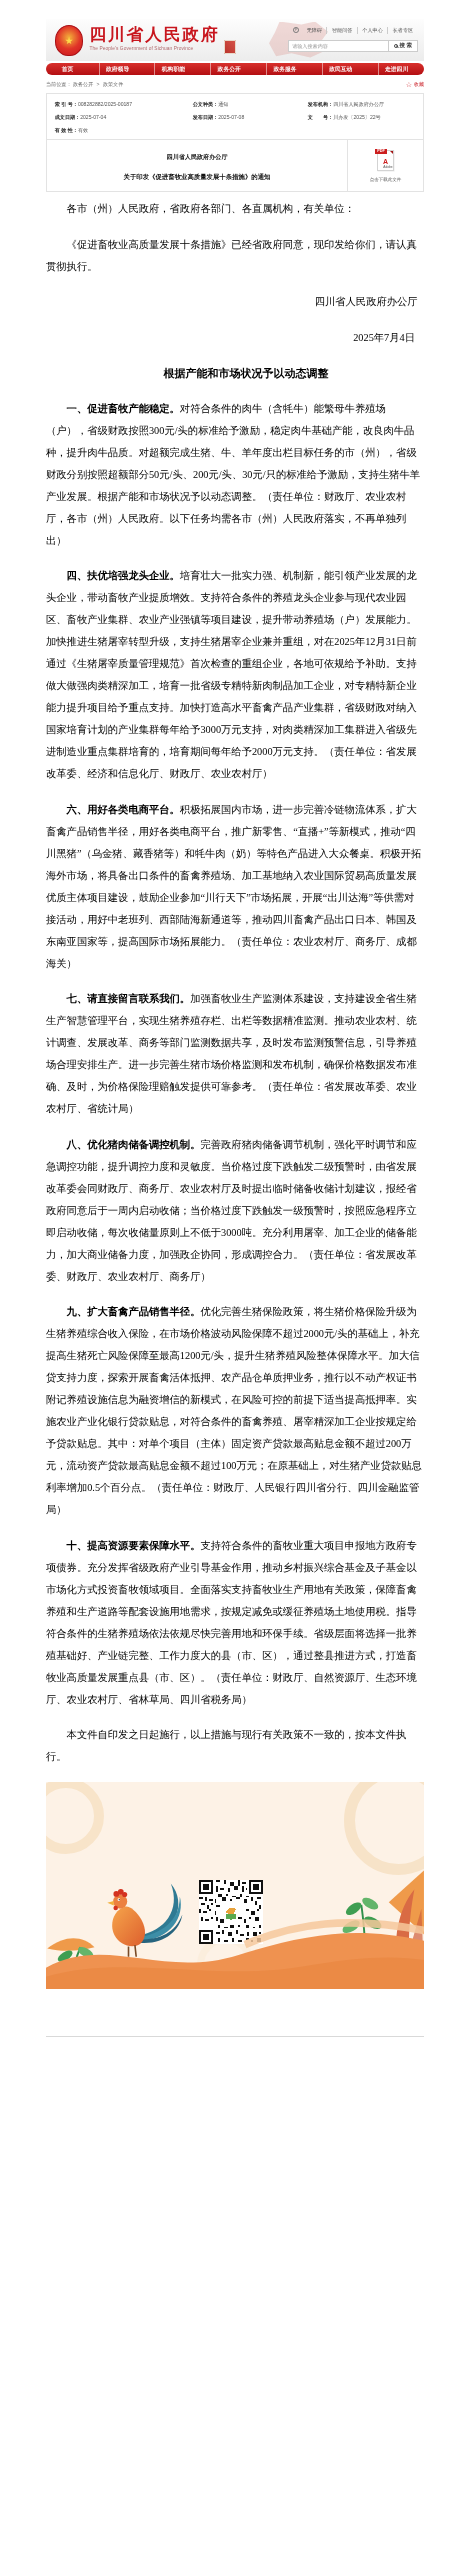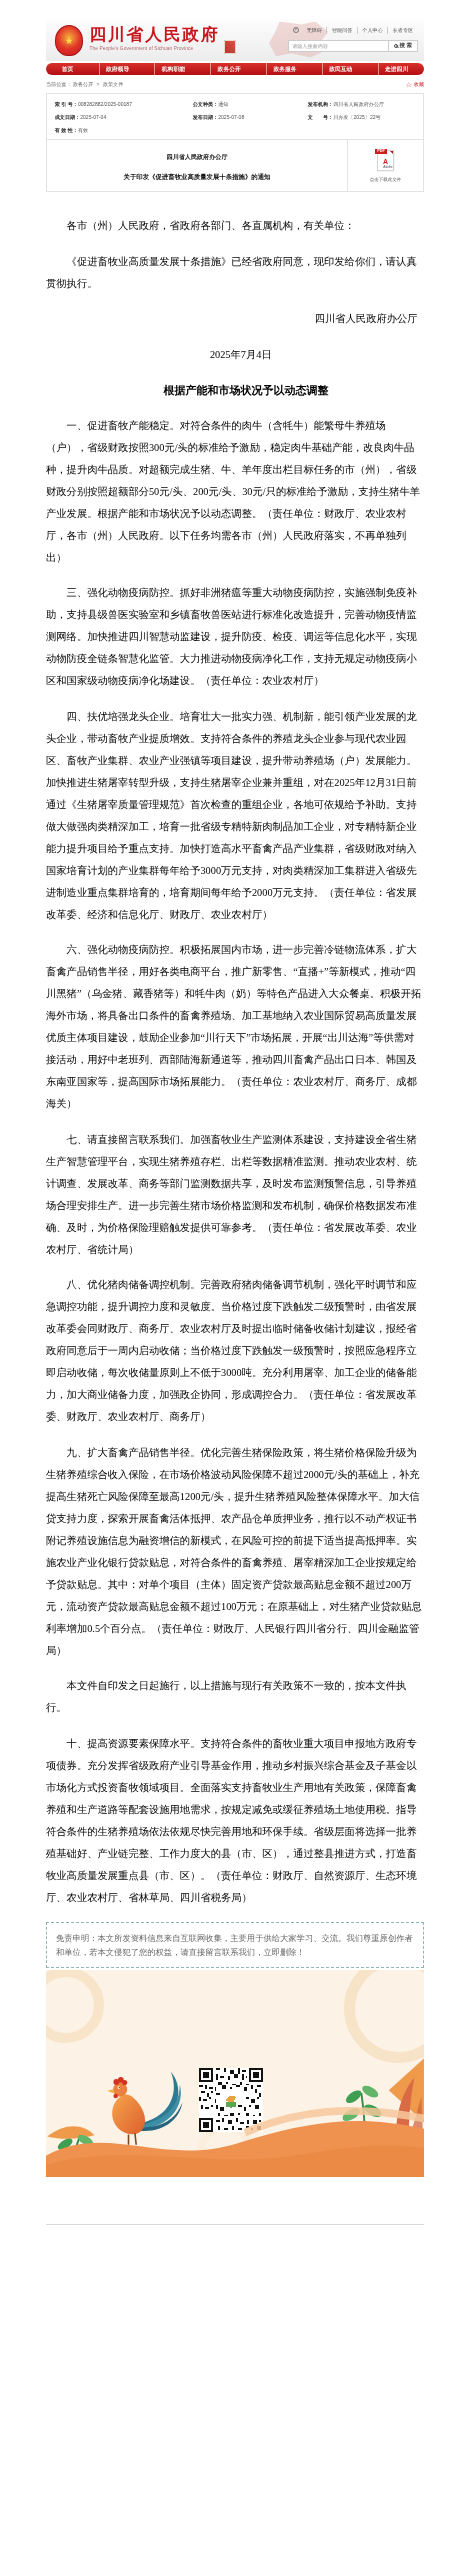--- a/index.html
+++ b/index.html
@@ -76,28 +76,28 @@
     font-size:3.8px; font-weight:bold; padding:0.6px 1.9px; line-height:1; }
   .pdf-fold { position:absolute; top:0; right:0; width:0; height:0;
     border-left:3.8px solid transparent; border-top:3.8px solid #a31212; }
   .pdf-logo { position:absolute; left:50%; top:52%; transform:translate(-50%,-50%);
     color:#cc1f1f; font-size:7px; font-weight:bold; }
   .pdf-brand { position:absolute; right:0.6px; bottom:0.6px; font-size:3.2px; color:#555; }
   .download-hint { font-size:4.5px; color:#555; margin-top:5.8px; }
 
   
   .article { font-family:"Liberation Serif","DejaVu Serif",serif; font-size:10.3px;
-    line-height:22px; color:#000; margin-top:23px; }
+    line-height:22px; color:#000; margin-top:6px; }
   .article p { margin:0 0 13.5px; text-indent:2em; }
   .p-salutation { text-indent:0; margin-bottom:22px; }
   .p-intro { margin-bottom:64px; }
   .p-signer { text-align:right; text-indent:0; padding-right:6.4px; margin-bottom:22px; }
-  .p-sign-date { text-align:center; text-indent:0; padding-right:9px; margin-bottom:16.7px; }
+  .p-sign-date { text-align:right; text-indent:0; padding-right:9px; margin-bottom:16.7px; }
   .p-doc-title { text-align:center; text-indent:0; font-weight:bold; font-size:11px; margin-bottom:18.6px; }
-  .sec-head { font-weight:normal; }
+  .sec-head { font-weight:bold; }
 
   
   .disclaimer { margin-top:9.6px; border:0.6px dashed #8fb4bc; padding:7.7px 9px;
     font-size:8.3px; line-height:14px; color:#666; }
 
   
   .banner { position:relative; margin-top:2.6px; height:207px; background:#fdf2e6; overflow:hidden; }
   .ring { position:absolute; border-radius:50%; }
   .ring-tl { left:-18px; top:-3.8px; width:76px; height:76px; border:10.3px solid #f8e4c9; }
   .ring-tr { right:-29px; top:-16px; width:109px; height:109px; border:11.5px solid #f7e3c8; }
@@ -212,32 +212,30 @@
   </div>
 
   <div class="article">
     <p class="p-salutation">各市（州）人民政府，省政府各部门、各直属机构，有关单位：</p>
     <p class="p-intro">《促进畜牧业高质量发展十条措施》已经省政府同意，现印发给你们，请认真贯彻执行。</p>
     <p class="p-signer">四川省人民政府办公厅</p>
     <p class="p-sign-date">2025年7月4日</p>
     <p class="p-doc-title">根据产能和市场状况予以动态调整</p>
 
     <p><span class="sec-head">一、促进畜牧产能稳定。</span><span>对符合条件的肉牛（含牦牛）能繁母牛养殖场（户），省级财政按照300元/头的标准给予激励，稳定肉牛基础产能，改良肉牛品种，提升肉牛品质。对超额完成生猪、牛、羊年度出栏目标任务的市（州），省级财政分别按照超额部分50元/头、200元/头、30元/只的标准给予激励，支持生猪牛羊产业发展。根据产能和市场状况予以动态调整。（责任单位：财政厅、农业农村厅，各市（州）人民政府。以下任务均需各市（州）人民政府落实，不再单独列出）</span></p>
-    <p><span class="sec-head">三、强化动物疫病防控。</span><span>抓好非洲猪瘟等重大动物疫病防控，实施强制免疫补助，支持县级兽医实验室和乡镇畜牧兽医站进行标准化改造提升，完善动物疫情监测网络。加快推进四川智慧动监建设，提升防疫、检疫、调运等信息化水平，实现动物防疫全链条智慧化监管。大力推进动物疫病净化工作，支持无规定动物疫病小区和国家级动物疫病净化场建设。（责任单位：农业农村厅）</span></p>
     <p><span class="sec-head">四、扶优培强龙头企业。</span><span>培育壮大一批实力强、机制新，能引领产业发展的龙头企业，带动畜牧产业提质增效。支持符合条件的养殖龙头企业参与现代农业园区、畜牧产业集群、农业产业强镇等项目建设，提升带动养殖场（户）发展能力。加快推进生猪屠宰转型升级，支持生猪屠宰企业兼并重组，对在2025年12月31日前通过《生猪屠宰质量管理规范》首次检查的重组企业，各地可依规给予补助。支持做大做强肉类精深加工，培育一批省级专精特新肉制品加工企业，对专精特新企业能力提升项目给予重点支持。加快打造高水平畜禽产品产业集群，省级财政对纳入国家培育计划的产业集群每年给予3000万元支持，对肉类精深加工集群进入省级先进制造业重点集群培育的，培育期间每年给予2000万元支持。（责任单位：省发展改革委、经济和信息化厅、财政厅、农业农村厅）</span></p>
-    <p><span class="sec-head">六、强化动物疫病防控。</span><span>积极拓展国内市场，进一步完善冷链物流体系，扩大畜禽产品销售半径，用好各类电商平台，推广新零售、“直播+”等新模式，推动“四川黑猪”（乌金猪、藏香猪等）和牦牛肉（奶）等特色产品进入大众餐桌。积极开拓海外市场，将具备出口条件的畜禽养殖场、加工基地纳入农业国际贸易高质量发展优质主体项目建设，鼓励企业参加“川行天下”市场拓展，开展“出川达海”等供需对接活动，用好中老班列、西部陆海新通道等，推动四川畜禽产品出口日本、韩国及东南亚国家等，提高国际市场拓展能力。（责任单位：农业农村厅、商务厅、成都海关）</span></p>
+    <p><span class="sec-head">六、用好各类电商平台。</span><span>积极拓展国内市场，进一步完善冷链物流体系，扩大畜禽产品销售半径，用好各类电商平台，推广新零售、“直播+”等新模式，推动“四川黑猪”（乌金猪、藏香猪等）和牦牛肉（奶）等特色产品进入大众餐桌。积极开拓海外市场，将具备出口条件的畜禽养殖场、加工基地纳入农业国际贸易高质量发展优质主体项目建设，鼓励企业参加“川行天下”市场拓展，开展“出川达海”等供需对接活动，用好中老班列、西部陆海新通道等，推动四川畜禽产品出口日本、韩国及东南亚国家等，提高国际市场拓展能力。（责任单位：农业农村厅、商务厅、成都海关）</span></p>
     <p><span class="sec-head">七、请直接留言联系我们。</span><span>加强畜牧业生产监测体系建设，支持建设全省生猪生产智慧管理平台，实现生猪养殖存栏、出栏等数据精准监测。推动农业农村、统计调查、发展改革、商务等部门监测数据共享，及时发布监测预警信息，引导养殖场合理安排生产。进一步完善生猪市场价格监测和发布机制，确保价格数据发布准确、及时，为价格保险理赔触发提供可靠参考。（责任单位：省发展改革委、农业农村厅、省统计局）</span></p>
     <p><span class="sec-head">八、优化猪肉储备调控机制。</span><span>完善政府猪肉储备调节机制，强化平时调节和应急调控功能，提升调控力度和灵敏度。当价格过度下跌触发二级预警时，由省发展改革委会同财政厅、商务厅、农业农村厅及时提出临时储备收储计划建议，报经省政府同意后于一周内启动收储；当价格过度下跌触发一级预警时，按照应急程序立即启动收储，每次收储量原则上不低于3000吨。充分利用屠宰、加工企业的储备能力，加大商业储备力度，加强政企协同，形成调控合力。（责任单位：省发展改革委、财政厅、农业农村厅、商务厅）</span></p>
     <p><span class="sec-head">九、扩大畜禽产品销售半径。</span><span>优化完善生猪保险政策，将生猪价格保险升级为生猪养殖综合收入保险，在市场价格波动风险保障不超过2000元/头的基础上，补充提高生猪死亡风险保障至最高1200元/头，提升生猪养殖风险整体保障水平。加大信贷支持力度，探索开展畜禽活体抵押、农产品仓单质押业务，推行以不动产权证书附记养殖设施信息为融资增信的新模式，在风险可控的前提下适当提高抵押率。实施农业产业化银行贷款贴息，对符合条件的畜禽养殖、屠宰精深加工企业按规定给予贷款贴息。其中：对单个项目（主体）固定资产贷款最高贴息金额不超过200万元，流动资产贷款最高贴息金额不超过100万元；在原基础上，对生猪产业贷款贴息利率增加0.5个百分点。（责任单位：财政厅、人民银行四川省分行、四川金融监管局）</span></p>
+    <p><span class="sec-head">十、提高资源要素保障水平。</span><span>支持符合条件的畜牧业重大项目申报地方政府专项债券。充分发挥省级政府产业引导基金作用，推动乡村振兴综合基金及子基金以市场化方式投资畜牧领域项目。全面落实支持畜牧业生产用地有关政策，保障畜禽养殖和生产道路等配套设施用地需求，按规定减免或缓征养殖场土地使用税。指导符合条件的生猪养殖场依法依规尽快完善用地和环保手续。省级层面将选择一批养殖基础好、产业链完整、工作力度大的县（市、区），通过整县推进方式，打造畜牧业高质量发展重点县（市、区）。（责任单位：财政厅、自然资源厅、生态环境厅、农业农村厅、省林草局、四川省税务局）</span></p>
+
     <p>本文件自印发之日起施行，以上措施与现行有关政策不一致的，按本文件执行。</p>
-
-    <p><span class="sec-head">十、提高资源要素保障水平。</span><span>支持符合条件的畜牧业重大项目申报地方政府专项债券。充分发挥省级政府产业引导基金作用，推动乡村振兴综合基金及子基金以市场化方式投资畜牧领域项目。全面落实支持畜牧业生产用地有关政策，保障畜禽养殖和生产道路等配套设施用地需求，按规定减免或缓征养殖场土地使用税。指导符合条件的生猪养殖场依法依规尽快完善用地和环保手续。省级层面将选择一批养殖基础好、产业链完整、工作力度大的县（市、区），通过整县推进方式，打造畜牧业高质量发展重点县（市、区）。（责任单位：财政厅、自然资源厅、生态环境厅、农业农村厅、省林草局、四川省税务局）</span></p>
-  </div>
-
-  <div class="disclaimer">免责申明：本文所发资料信息来自互联网收集，主要用于供给大家学习、交流。我们尊重原创作者和单位，若本文侵犯了您的权益，请直接留言联系我们，立即删除！</div>
+  </div>
+
 
   <div class="banner">
     <div class="ring ring-tl"></div>
     <div class="ring ring-tr"></div>
     <div class="ring ring-mid"></div>
 
 
     <svg class="svg-rooster" width="93" height="87" viewBox="0 0 145 135">
       <defs>
         <linearGradient id="bodyGrad" x1="0" y1="0" x2="1" y2="1">

